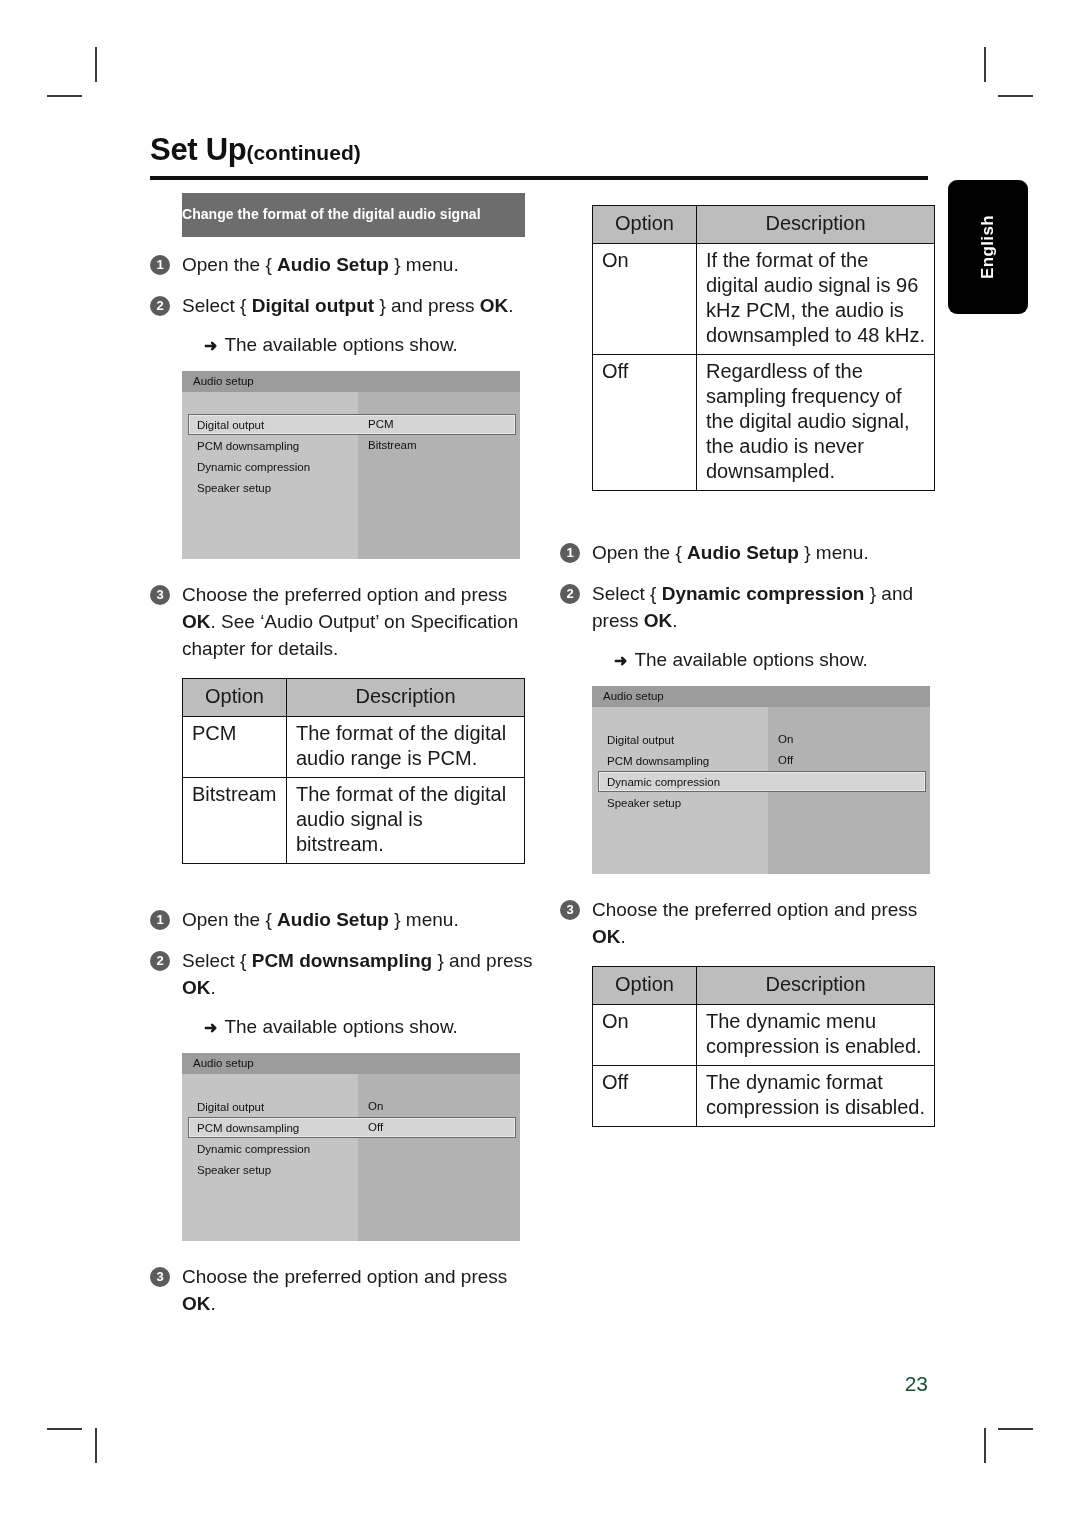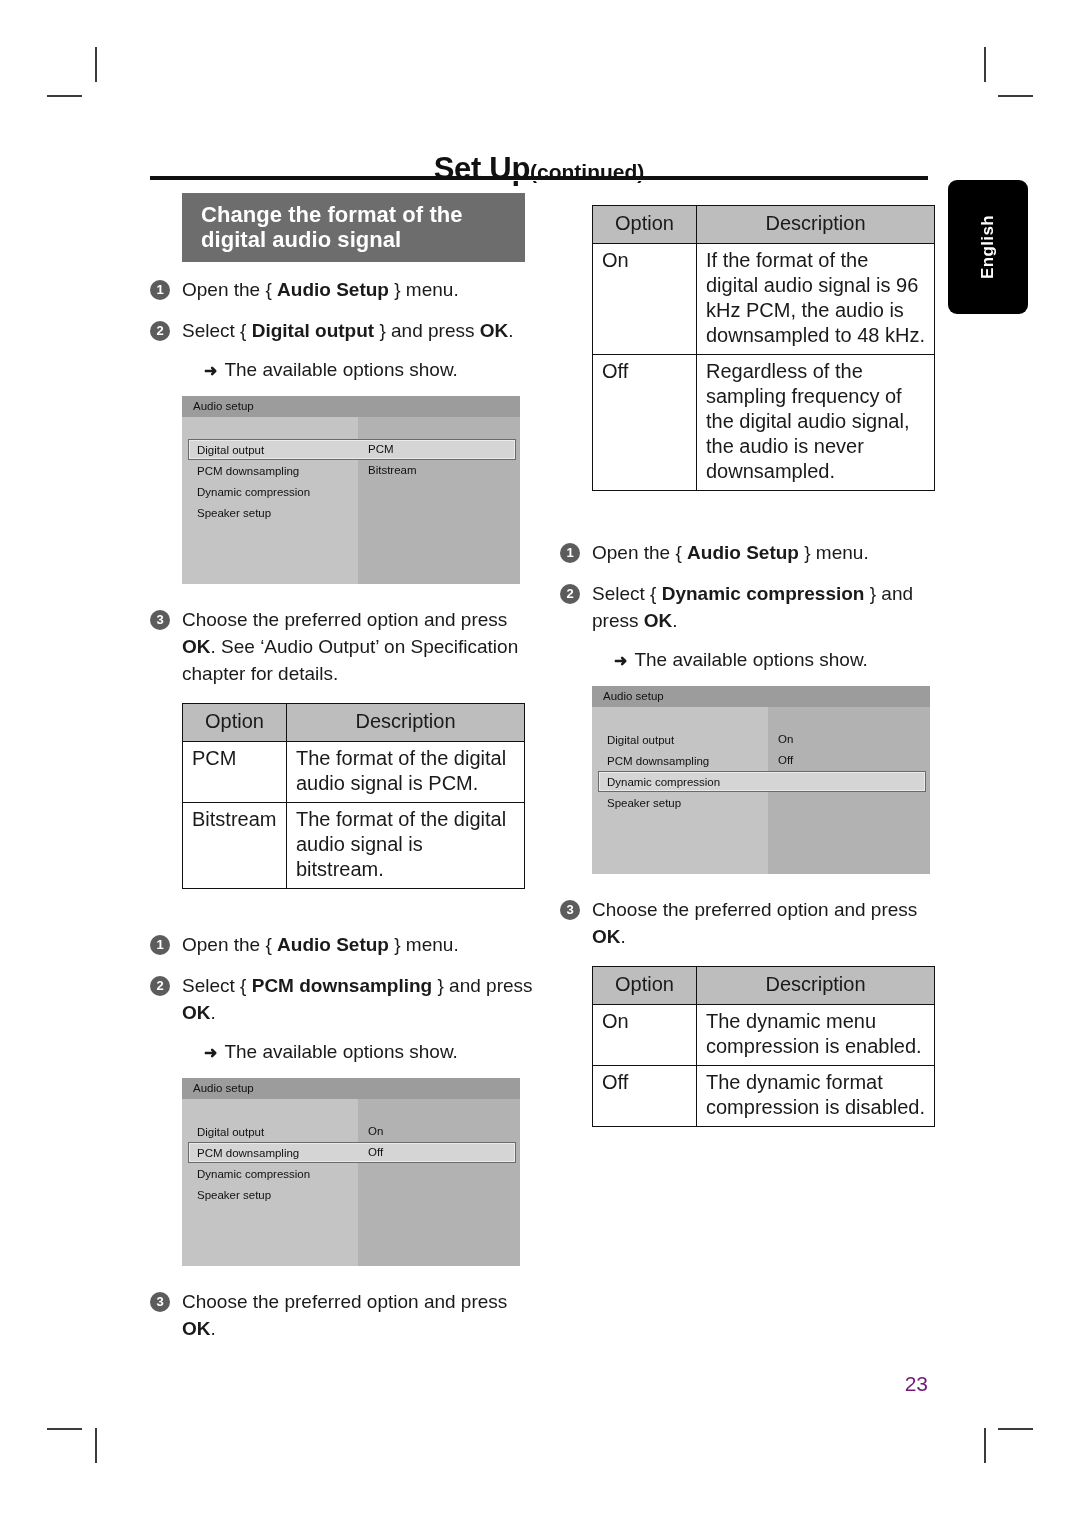--- a/index.html
+++ b/index.html
@@ -32,27 +32,26 @@
   .crop-bl-h { left: 47px;  top: 1428px; }
   .crop-br-v { left: 984px; top: 1428px; }
   .crop-br-h { left: 998px; top: 1428px; }
 
   
   .page-title {
     position: absolute;
     left: 150px;
     top: 132px;
     width: 778px;
-    text-align: center;
+    text-align: left;
     font-size: 31px;
     font-weight: bold;
     letter-spacing: -0.3px;
     color: #111;
     white-space: nowrap;
-    margin-top: 19px;
   }
   .page-title .cont {
     font-size: 21px;
     font-weight: bold;
     letter-spacing: 0;
   }
   .title-rule {
     position: absolute;
     left: 150px;
     top: 176px;
@@ -91,24 +90,24 @@
   }
   .col-left  { left: 150px; top: 193px; }
   .col-right { left: 560px; top: 193px; }
 
   
   .sec-bar {
     margin-left: 32px;
     width: 343px;
     background: #6d6d6d;
     color: #ffffff;
-    font-size: 22px;
+    font-size: 14px;
     font-weight: bold;
     line-height: 25px;
-    padding: 9px 11px 10px 19px;
+    padding: 9px 11px 10px 0;
     box-sizing: border-box;
     letter-spacing: 0.05px;
   }
 
   
   .step {
     position: relative;
     padding-left: 32px;
     margin-top: 14px;
     font-size: 19px;
@@ -236,21 +235,21 @@
   table.opt col.c1 { width: 104px; }
 
   
   .page-num {
     position: absolute;
     left: 828px;
     top: 1372px;
     width: 100px;
     text-align: right;
     font-size: 21px;
-    color: #701a75;
+    color: #14532d;
   }
 </style>
 </head>
 <body>
 
 <div class="crop v crop-tl-v"></div>
 <div class="crop h crop-tl-h"></div>
 <div class="crop v crop-tr-v"></div>
 <div class="crop h crop-tr-h"></div>
 <div class="crop v crop-bl-v"></div>
@@ -318,21 +317,21 @@
       </colgroup>
     <thead>
       <tr>
         <th>Option</th>
         <th>Description</th>
       </tr>
     </thead>
     <tbody>
       <tr>
         <td>PCM</td>
-        <td>The format of the digital audio signal is PCM.</td>
+        <td>The format of the digital audio range is PCM.</td>
       </tr>
       <tr>
         <td>Bitstream</td>
         <td>The format of the digital audio signal is bitstream.</td>
       </tr>
     </tbody>
   </table>
 
   <div style="height:28px"></div>
 

